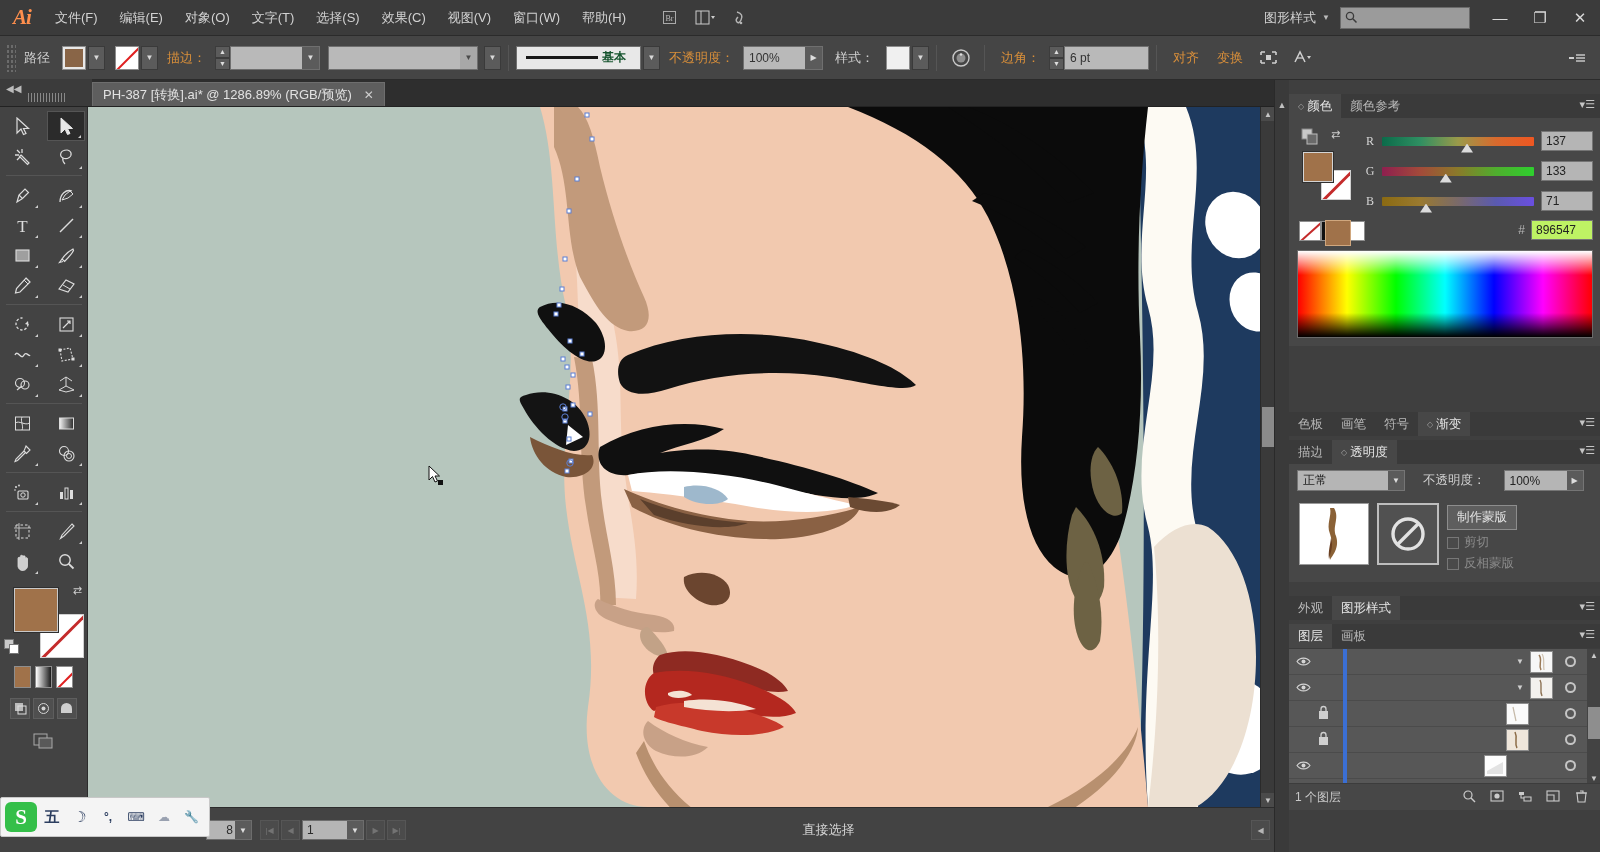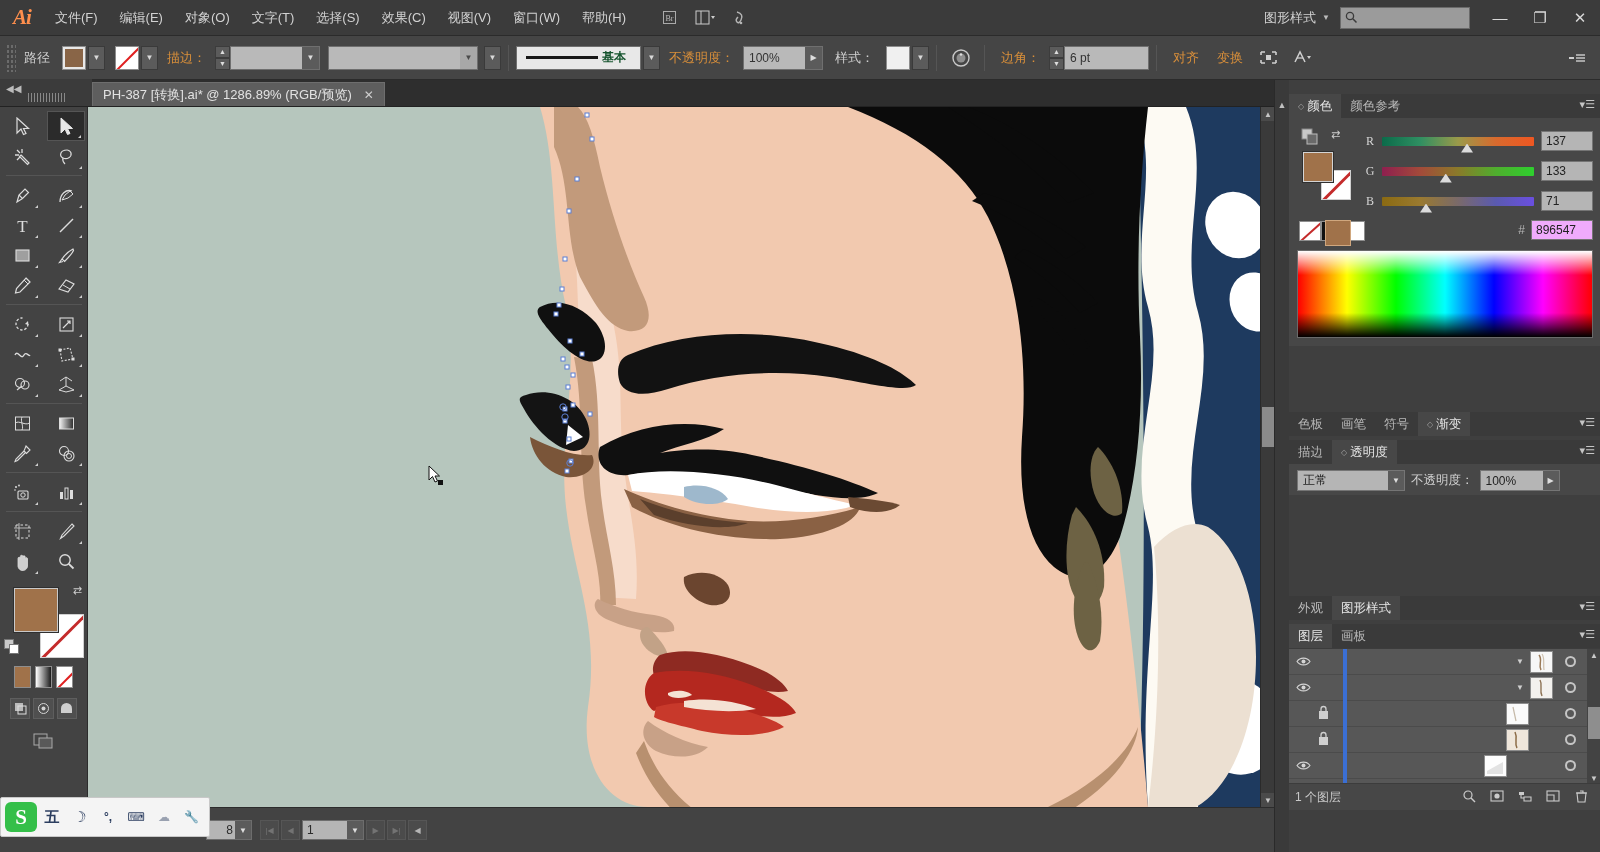--- a/index.html
+++ b/index.html
@@ -297,42 +297,42 @@
     position:absolute; top:7px; width:12px; height:9px;
     background:#dcdcdc; clip-path:polygon(50% 0,100% 100%,0 100%);
   }
   .sl-val {
     width:52px; height:20px; background:#b5b5b5; border:1px solid #757575;
     color:#222; font-size:12px; display:flex; align-items:center; padding-left:4px;
   }
   .hexrow { display:flex; align-items:center; justify-content:flex-end; gap:6px; padding:0 8px 8px 8px;}
   .hexrow .hash { color:#b7b7b7; font-size:12px; }
   .hex-val {
-    width:62px; height:20px; background:#f0abfc; border:1px solid #757575;
+    width:62px; height:20px; background:#bef264; border:1px solid #757575;
     color:#222; font-size:12px; display:flex; align-items:center; padding-left:4px;
   }
   .nonerow { display:flex; padding:0 8px 6px 10px; gap:0; }
   .nsw { width:22px; height:20px; border:1px solid #8e8e8e; }
   .nsw.none { background:#fff; position:relative; overflow:hidden;}
   .nsw.none:after {
     content:""; position:absolute; left:-3px; top:8px; width:30px; height:2px;
     background:#c42b2b; transform:rotate(-42deg);
   }
   .nsw.black { background:#111; }
   .nsw.white { background:#fff; }
   .spectrum {
     margin:2px 8px 8px 8px; height:88px; border:1px solid #6a6a6a;
     background:
       linear-gradient(to bottom, rgba(255,255,255,1) 0%, rgba(255,255,255,0) 28%,
                       rgba(0,0,0,0) 72%, rgba(0,0,0,1) 100%),
       linear-gradient(to right,#ff0000,#ffff00,#00ff00,#00ffff,#0000ff,#ff00ff,#ff0000);
   }
 
   
-  .tp-row { display:flex; align-items:center; gap:6px; padding:6px 8px 4px 8px;}
+  .tp-row { display:flex; align-items:center; gap:18px; padding:6px 8px 4px 8px;}
   .tp-combo {
     width:108px; height:21px; background:#b5b5b5; border:1px solid #757575;
     color:#222; font-size:12px; display:flex; align-items:center; padding-left:5px;
     position:relative;
   }
   .tp-combo .cbtn {
     position:absolute; right:0; top:0; width:16px; height:19px; background:#5b5b5b;
     display:flex; align-items:center; justify-content:center; color:#ddd; font-size:8px;
   }
   .tp-lbl { color:#d2d2d2; font-size:12.5px; white-space:nowrap; }
@@ -942,20 +942,21 @@
     </div>
     <div style="width:4px"></div>
     <div class="nav-btn dim">|◀</div>
     <div class="nav-btn dim">◀</div>
     <div class="sb-field sb-page">
       <span>1</span>
       <span class="dd">▼</span>
     </div>
     <div class="nav-btn dim">▶</div>
     <div class="nav-btn dim">▶|</div>
+    <div class="sb-status">直接选择</div>
     <div class="sb-right">
       <div class="nav-btn">◀</div>
     </div>
   </div>
 
   <div class="ime">
     <div class="ime-logo">S</div>
     <div class="ime-item">五</div>
     <div class="ime-item">☽</div>
     <div class="ime-item sm">°,</div>
@@ -1069,20 +1070,45 @@
       </div>
       <div class="tp-row">
         <div class="tp-combo">
           <span>正常</span>
           <span class="cbtn">▼</span>
         </div>
         <span class="tp-lbl">不透明度：</span>
         <div class="tp-opacity">
           <span>100%</span>
           <span class="cbtn">▶</span>
+        </div>
+      </div>
+      <div class="tp-thumbs">
+        <div class="tp-thumb">
+          <svg width="68" height="60" viewBox="0 0 68 60">
+              <path d="M34 4 C40 14 32 22 36 32 C40 44 32 52 30 56 C28 48 34 40 30 30 C26 20 32 12 30 4 Z" fill="#8a6136"></path>
+              <path d="M31 34 C34 42 30 50 29 55 C28 48 30 42 31 34 Z" fill="#6a3f20"></path>
+            </svg>
+        </div>
+        <div class="tp-mask">
+          <svg width="38" height="38" viewBox="0 0 38 38">
+              <circle cx="19" cy="19" r="15" fill="none" stroke="#e2e2e2" stroke-width="3.4"></circle>
+              <line x1="8" y1="30" x2="30" y2="8" stroke="#e2e2e2" stroke-width="3.4"></line>
+            </svg>
+        </div>
+        <div class="tp-ctrls">
+          <div class="tp-btn">制作蒙版</div>
+          <div class="tp-chk">
+            <span class="box"></span>
+            <span>剪切</span>
+          </div>
+          <div class="tp-chk">
+            <span class="box"></span>
+            <span>反相蒙版</span>
+          </div>
         </div>
       </div>
     </div>
 
     <div class="panel" style="top:516px;">
       <div class="panel-tabs">
         <div class="ptab">
           <span>外观</span>
         </div>
         <div class="ptab active">

